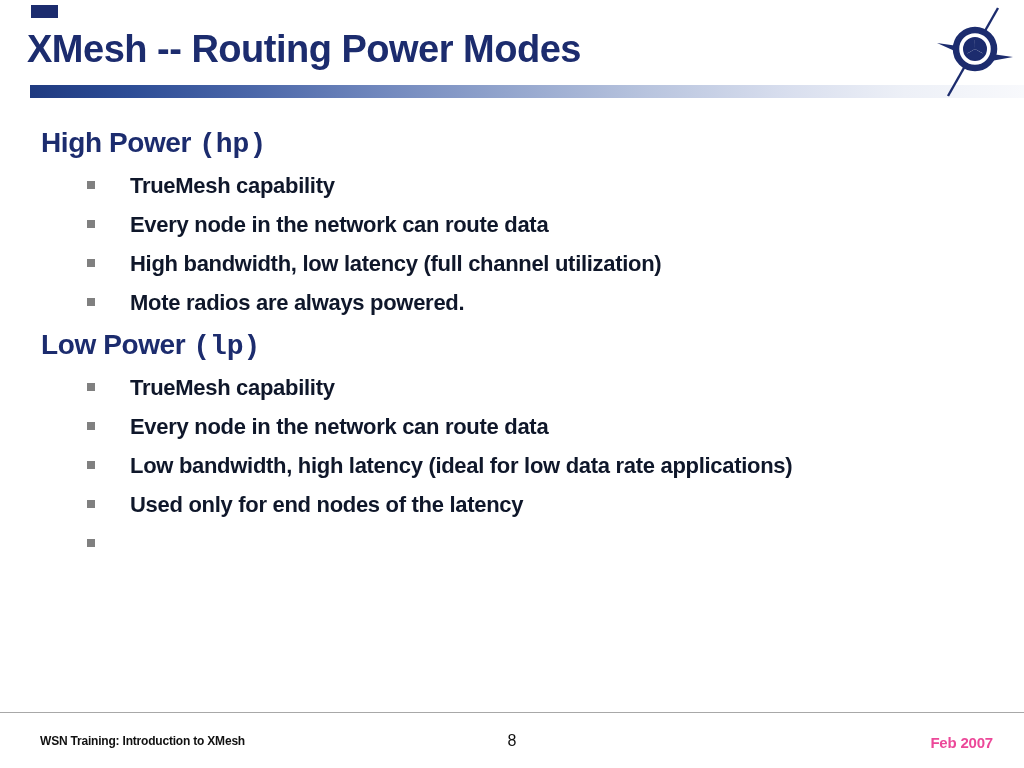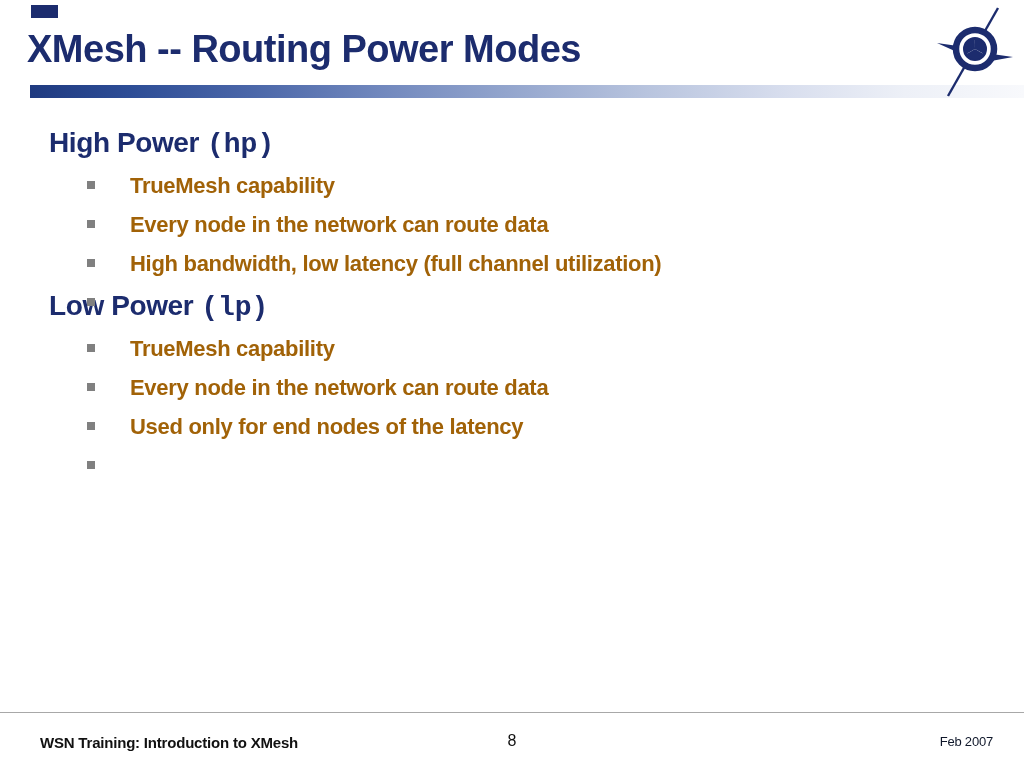--- a/index.html
+++ b/index.html
@@ -46,68 +46,68 @@
 
   
   .content {
     position:absolute; left:33px; top:126px; right:28px;
   }
   .section-title {
     font-size:28px; font-weight:bold;
     line-height:34px;
     letter-spacing:-0.4px;
     color:#1c2c6e;
-    margin:0 0 10px 16px;
+    margin:0 0 10px 8px;
     white-space:nowrap;
   }
   .mode-code {
     font-family:"Liberation Mono", monospace;
     font-weight:bold;
     margin-left:8px;
     letter-spacing:0;
   }
   .bullet-row {
     position:relative;
     padding-left:97px;
     margin-bottom:12px;
     font-size:22px; font-weight:bold;
     letter-spacing:-0.3px;
     line-height:27px;
-    color:#a16207;
+    color:#0f172a;
   }
   .bullet-row .marker {
     position:absolute; left:54px; top:9px;
     width:8px; height:8px;
     background:#808080;
   }
   .bullet-text { display:inline-block; max-width:800px; }
 
   
   .footer-line {
     position:absolute; left:0; top:712px;
     width:1024px; height:0;
     border-top:1px solid #a8a8a8;
   }
   .footer-left {
     position:absolute; left:40px; top:734px;
-    font-size:15px; font-weight:bold;
+    font-size:12px; font-weight:bold;
     letter-spacing:-0.2px;
     color:#111111;
   }
   .footer-page {
     position:absolute; left:0; right:0; top:732px;
     text-align:center;
     font-size:16px; font-weight:normal;
     color:#111111;
   }
   .footer-date {
     position:absolute; right:31px; top:734px;
-    font-size:13px; font-weight:normal;
+    font-size:15px; font-weight:bold;
     letter-spacing:-0.2px;
-    color:#0f172a;
+    color:#ec4899;
   }
 </style>
 </head>
 <body>
 
 <div class="corner-box"></div>
 
 <div class="slide-title">XMesh -- Routing Power Modes</div>
 
 <div class="title-bar"></div>
@@ -125,28 +125,28 @@
   </g>
 </svg>
 
 <div class="content">
 
   <div class="section">
     <div class="section-title"><span>High Power</span><span class="mode-code">(hp)</span></div>
     <div class="bullet-row"><span class="marker"></span><span class="bullet-text">TrueMesh capability</span></div>
     <div class="bullet-row"><span class="marker"></span><span class="bullet-text">Every node in the network can route data</span></div>
     <div class="bullet-row"><span class="marker"></span><span class="bullet-text">High bandwidth, low latency (full channel utilization)</span></div>
-    <div class="bullet-row"><span class="marker"></span></div>
+    <div class="bullet-row"><span class="marker"></span><span class="bullet-text">Mote radios are always powered.</span></div>
   </div>
 
   <div class="section">
     <div class="section-title"><span>Low Power</span><span class="mode-code">(lp)</span></div>
     <div class="bullet-row"><span class="marker"></span><span class="bullet-text">TrueMesh capability</span></div>
     <div class="bullet-row"><span class="marker"></span><span class="bullet-text">Every node in the network can route data</span></div>
-    <div class="bullet-row"><span class="marker"></span></div>
+    <div class="bullet-row"><span class="marker"></span><span class="bullet-text">Low bandwidth, high latency (ideal for low data rate applications)</span></div>
   </div>
 
   <div class="section">
     <div class="bullet-row"><span class="marker"></span><span class="bullet-text">Used only for end nodes of the latency</span></div>
     <div class="bullet-row"><span class="marker"></span></div>
     <div class="bullet-row"><span class="marker"></span></div>
   </div>
 
 </div>
 

